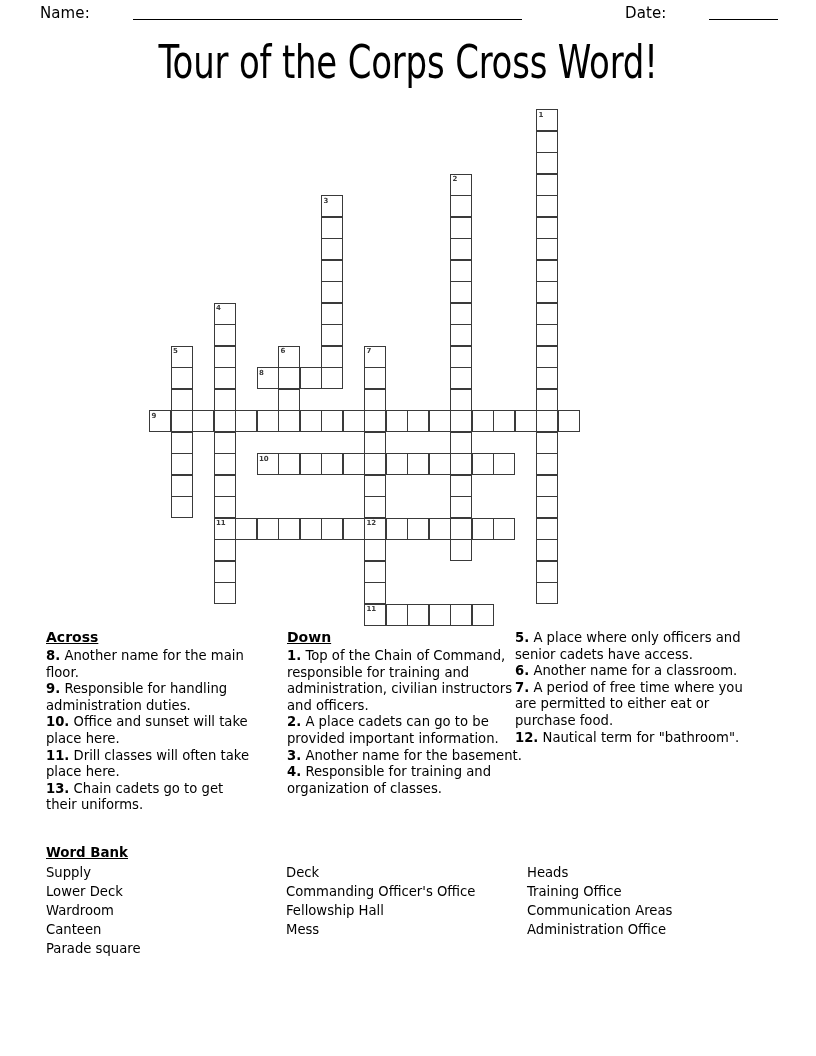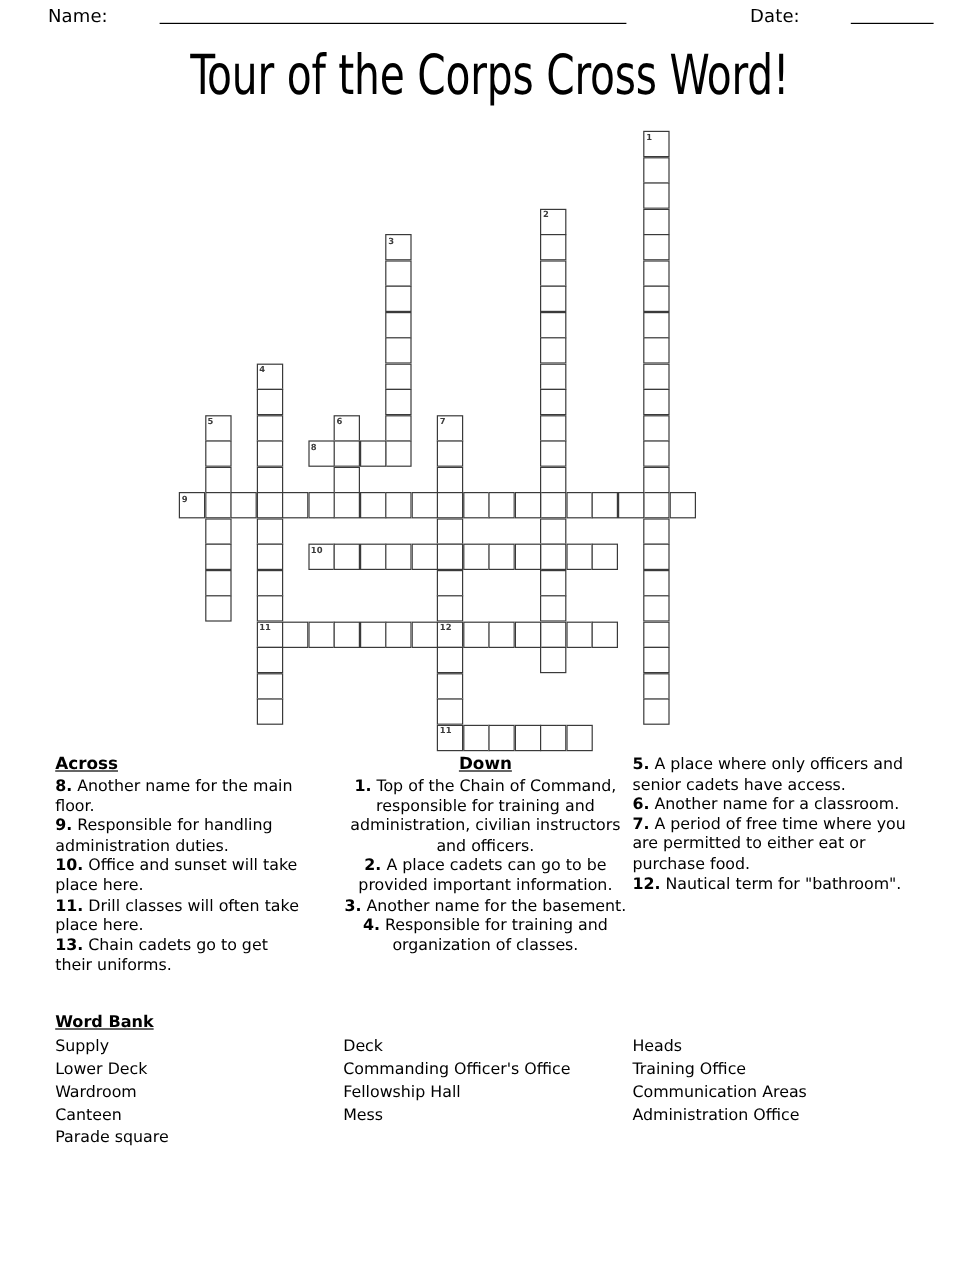--- a/index.html
+++ b/index.html
@@ -91,22 +91,22 @@
     width: 816px;
     height: 210px;
   }
   .clue-col {
     position: absolute;
     top: 0;
     font-size: 13.2px;
     line-height: 16.6px;
   }
   .clue-col.c1 { left: 46px;  width: 212px; }
-  .clue-col.c2 { left: 287px; width: 235px; text-align: center; }
-  .clue-col.c3 { left: 527px; width: 245px; top: 2px; }
+  .clue-col.c2 { left: 287px; width: 235px; }
+  .clue-col.c3 { left: 515px; width: 245px; top: 2px; }
 
   .clue-head {
     font-weight: bold;
     text-decoration: underline;
     font-size: 14px;
     line-height: 19px;
     margin-bottom: 1px;
     display: block;
   }
   .clue-item {

